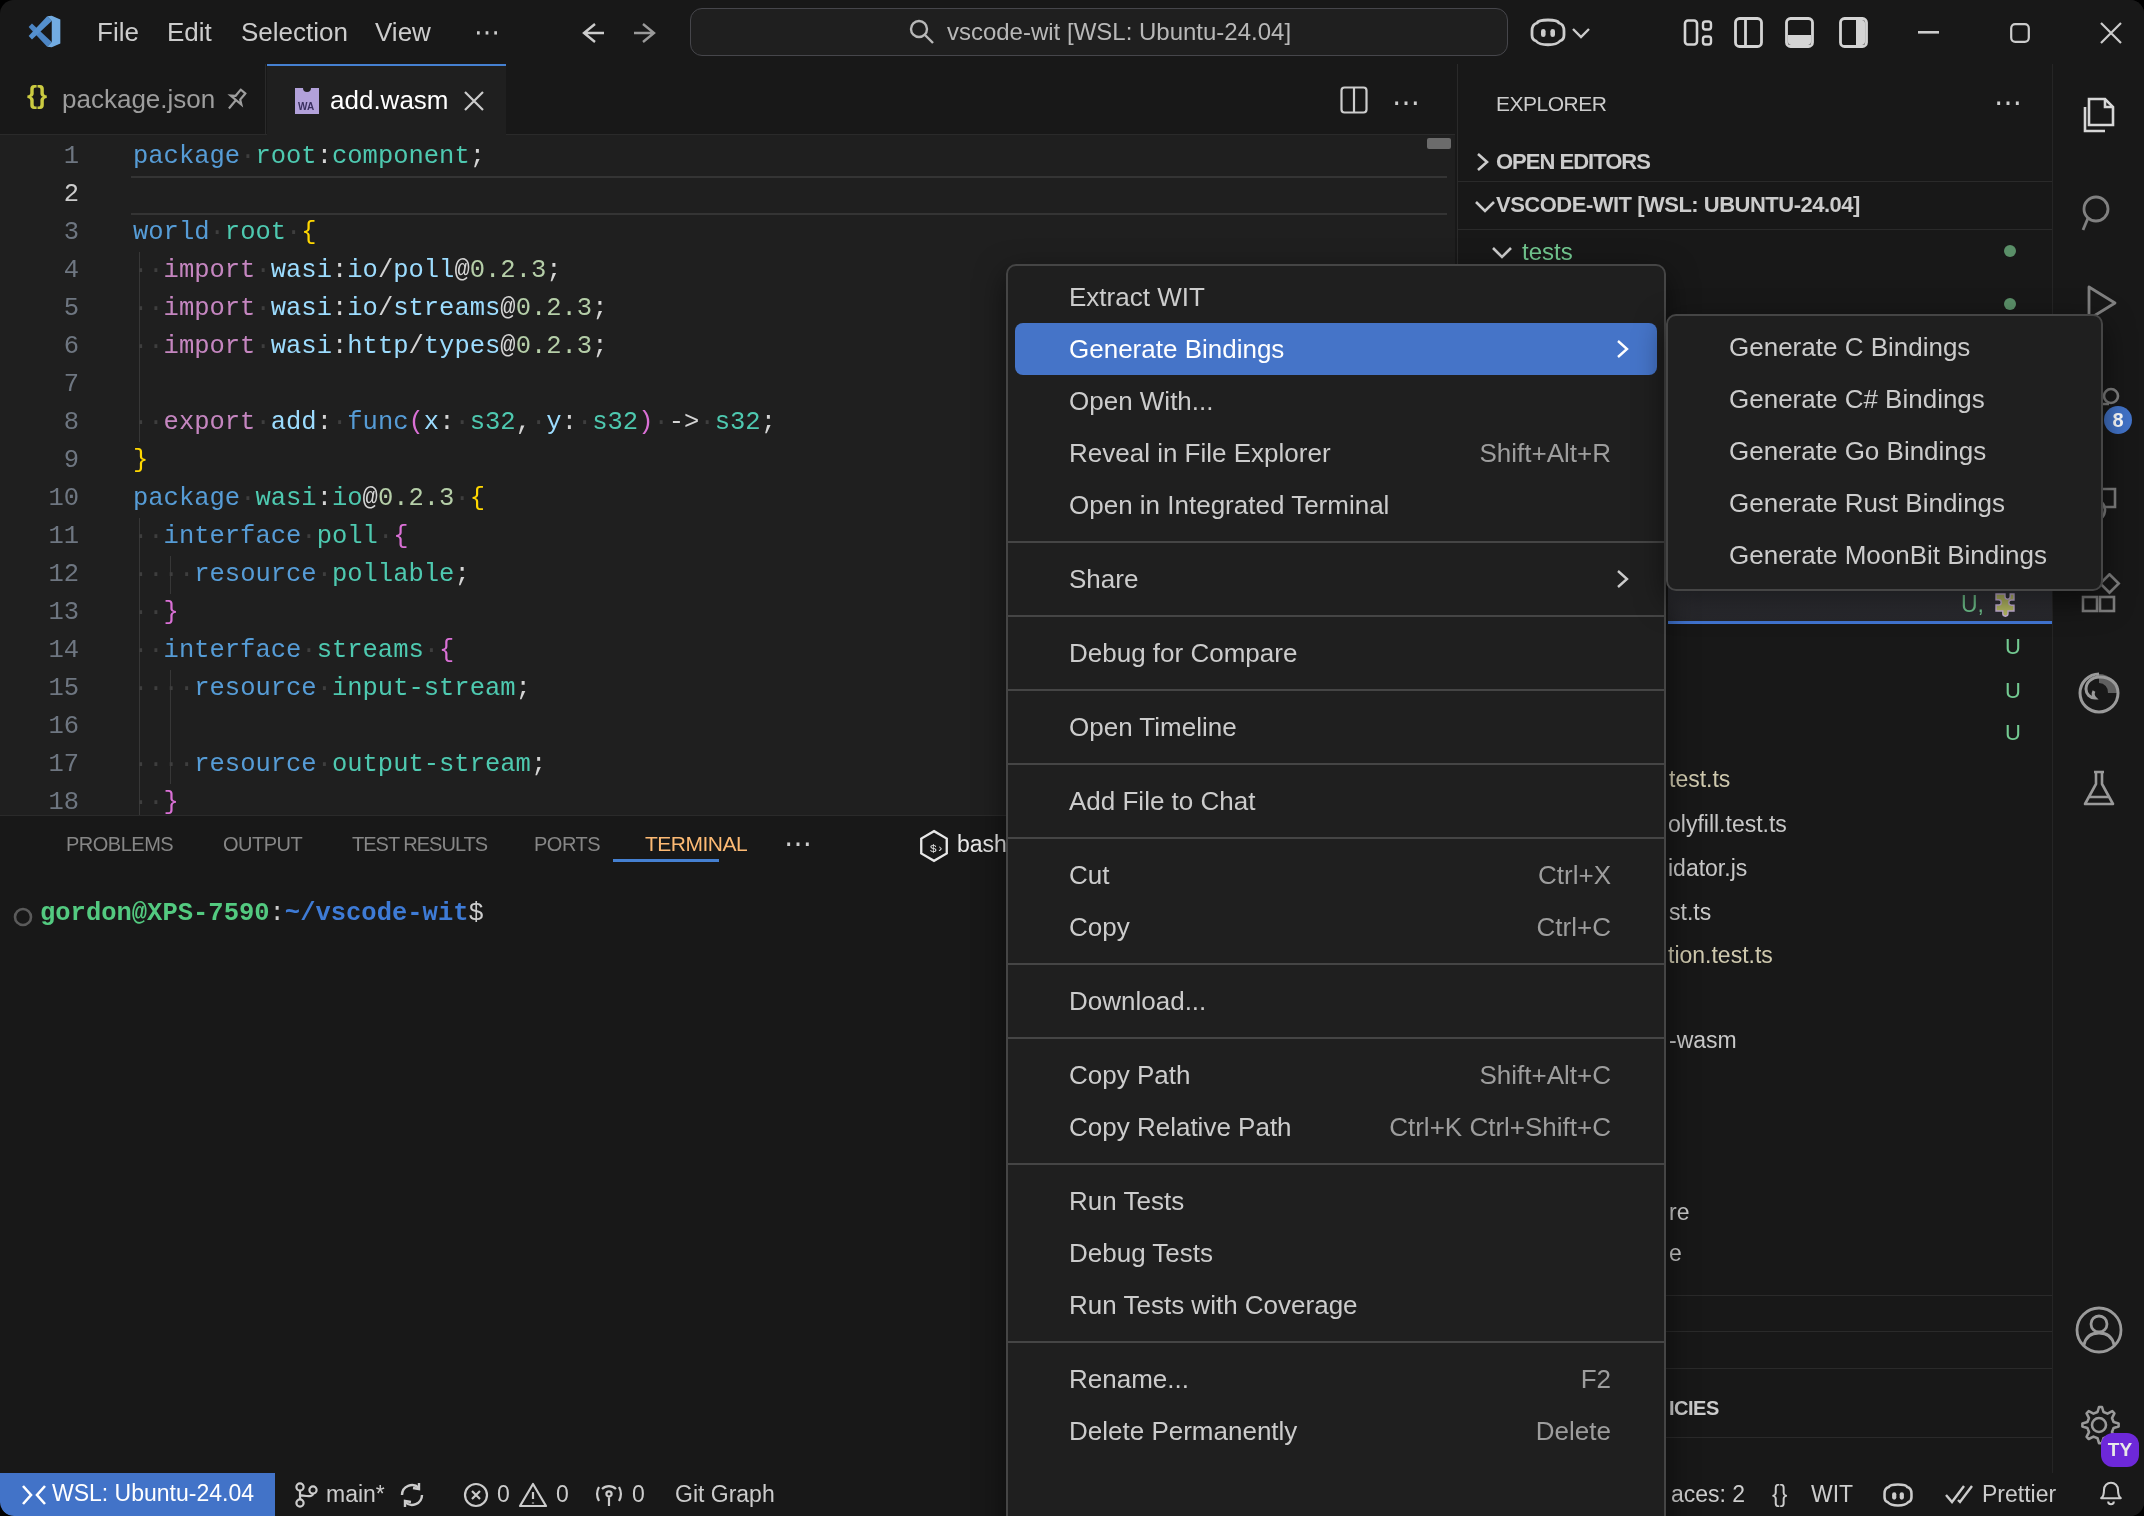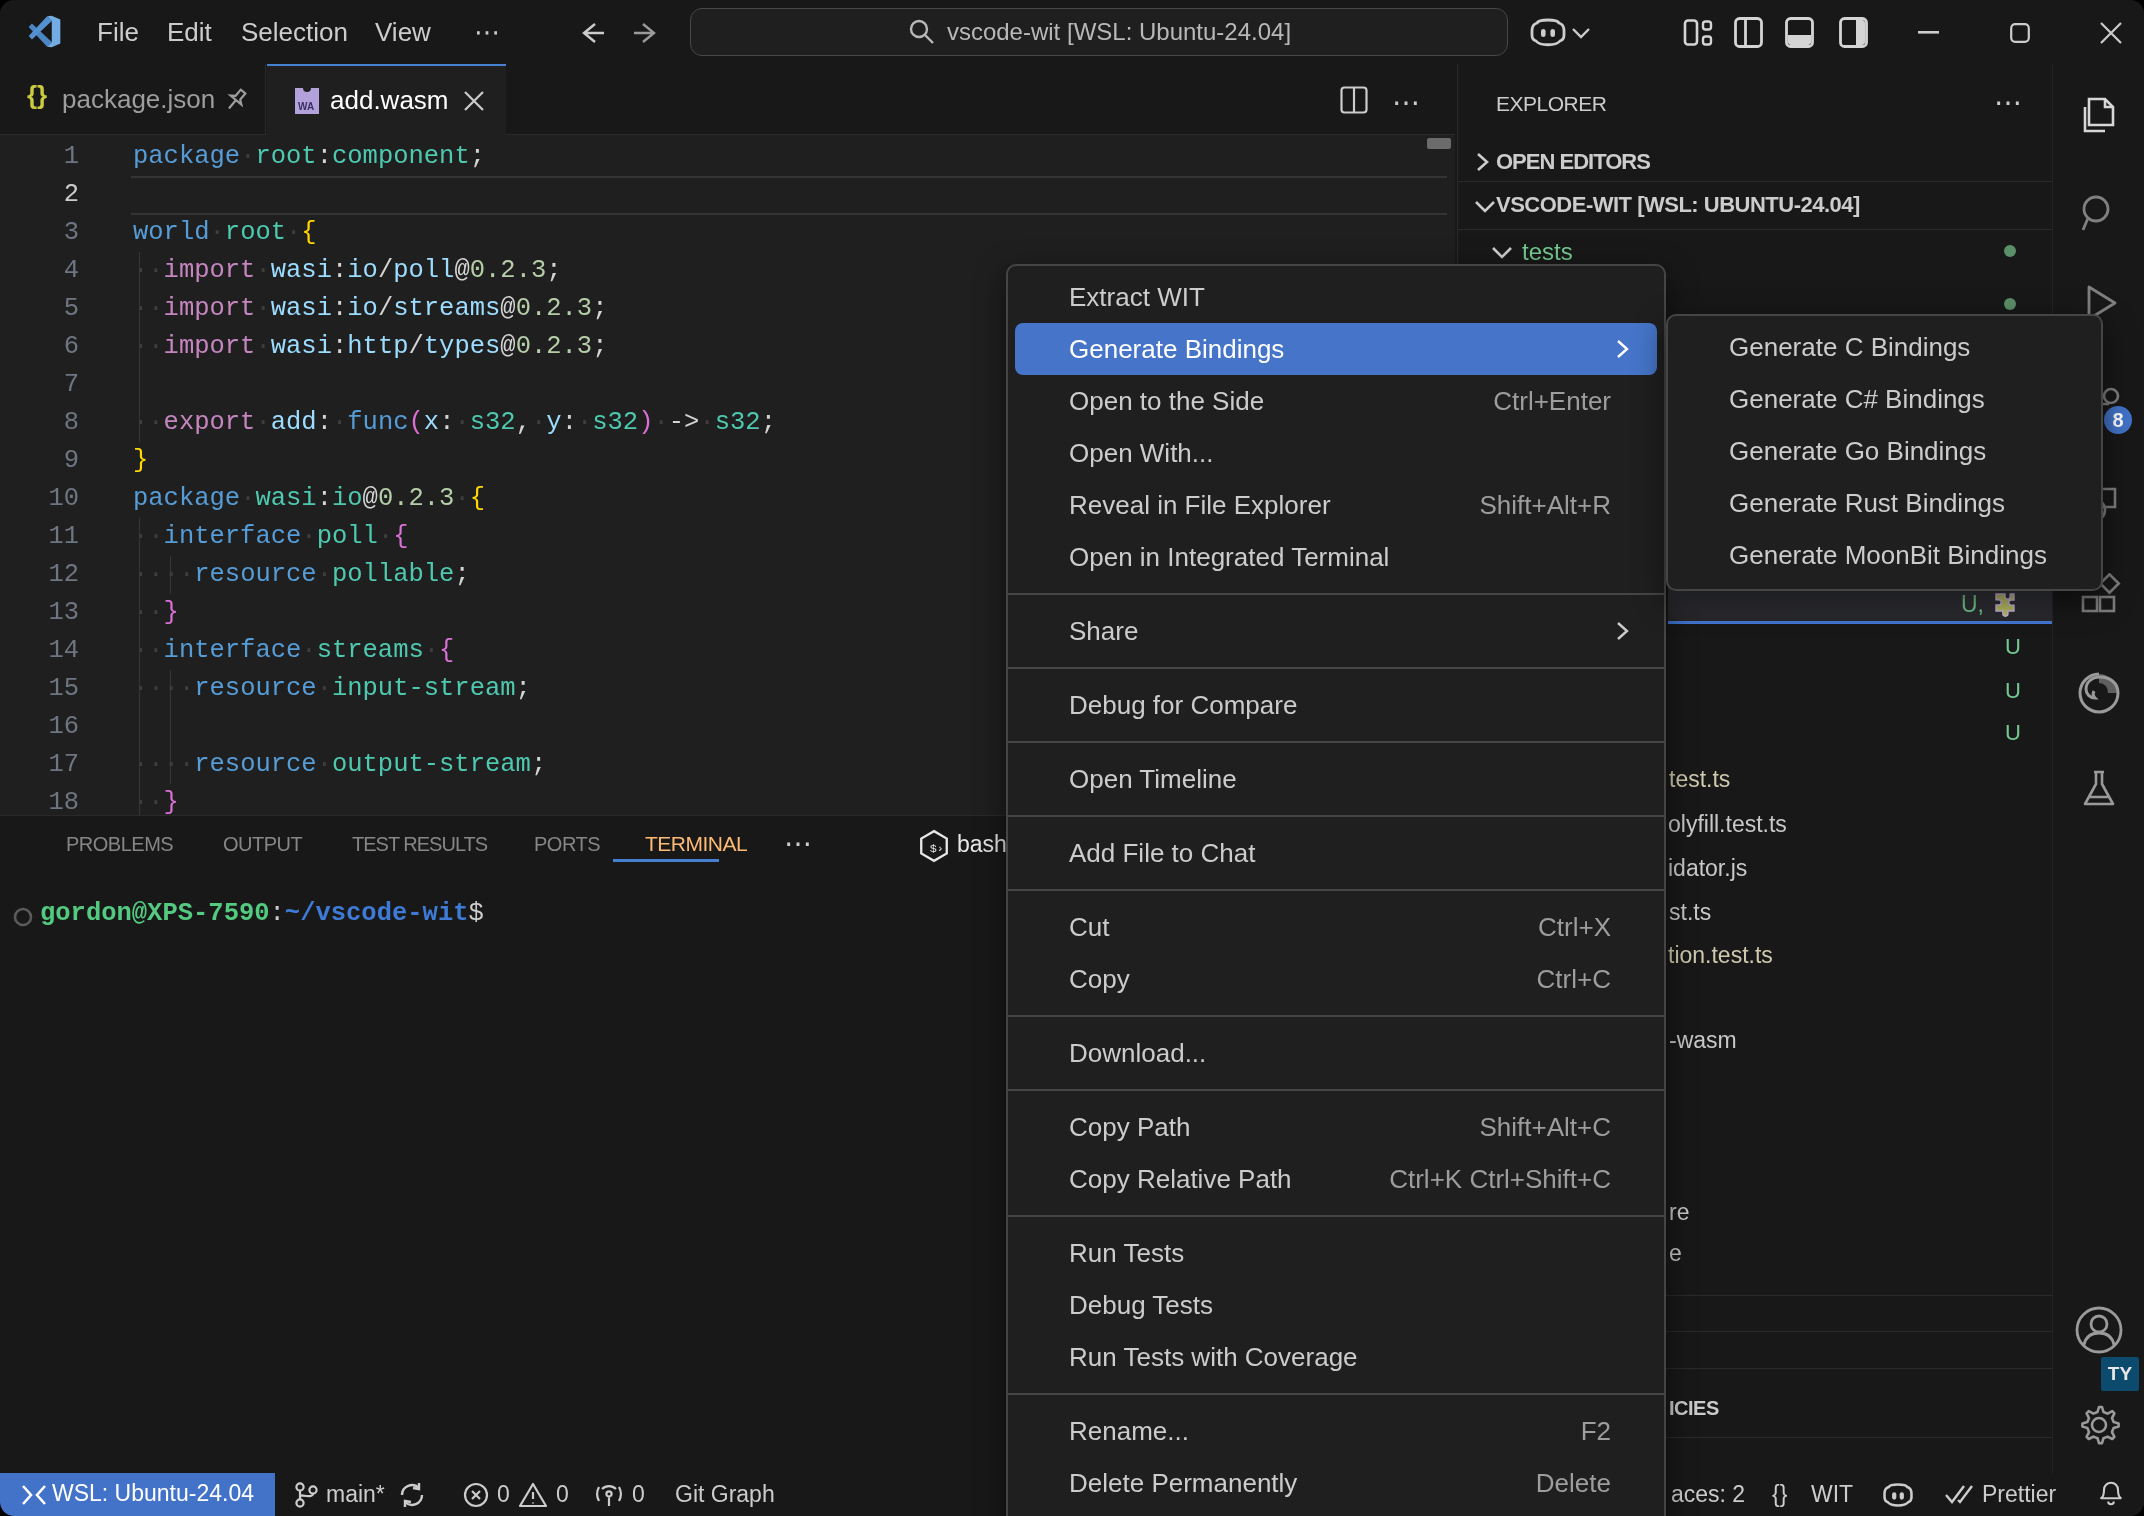--- a/index.html
+++ b/index.html
@@ -297,21 +297,21 @@
     <svg class="abs" style="left:20px;top:1240px" width="52" height="52" viewBox="0 0 52 52">
         <circle cx="26" cy="26" r="22" stroke="#9a9a9a" stroke-width="2.8" fill="none"></circle>
         <circle cx="26" cy="20" r="8" stroke="#9a9a9a" stroke-width="2.8" fill="none"></circle>
         <path d="M11 41 C13 31 20 29 26 29 C32 29 39 31 41 41" stroke="#9a9a9a" stroke-width="2.8" fill="none"></path>
       </svg>
 
     <svg class="abs" style="left:21px;top:1336px" width="50" height="50" viewBox="0 0 50 50">
         <path d="M25 7 l3 0 1.5 5 4 1.6 4.8-2.4 2.1 2.1-2.4 4.8 1.6 4 5 1.5 0 3 -5 1.5 -1.6 4 2.4 4.8 -2.1 2.1 -4.8 -2.4 -4 1.6 -1.5 5 -3 0 -1.5 -5 -4 -1.6 -4.8 2.4 -2.1 -2.1 2.4 -4.8 -1.6 -4 -5 -1.5 0 -3 5 -1.5 1.6 -4 -2.4 -4.8 2.1 -2.1 4.8 2.4 4 -1.6 z" stroke="#9a9a9a" stroke-width="2.6" fill="none" stroke-linejoin="round"></path>
         <circle cx="25" cy="25" r="7" stroke="#9a9a9a" stroke-width="2.6" fill="none"></circle>
       </svg>
-    <div class="abs" style="left:48px;top:1293px;width:38px;height:34px;border-radius:2px;background:#0c4a6e;color:#e8e8e8;font-size:19px;font-weight:bold;text-align:center;line-height:34px">TY</div>
+    <div class="abs" style="left:48px;top:1369px;width:38px;height:34px;border-radius:12px;background:#6d28d9;color:#e8e8e8;font-size:19px;font-weight:bold;text-align:center;line-height:34px">TY</div>
   </div>
   <div id="statusbar">
     <div class="abs" style="left:0;top:0;width:275px;height:43px;background:#4273c8;border-radius:0 0 0 14px;color:#ffffff">
       <svg class="abs" style="left:20px;top:9px" width="28" height="26" viewBox="0 0 28 26">
           <path d="M3 4 L11 13 L3 22 M25 4 L17 13 L25 22" stroke="#ffffff" stroke-width="2.6" fill="none"></path>
         </svg>
       <div class="abs" style="left:52px;top:7px;font-size:23px">WSL: Ubuntu-24.04</div>
     </div>
     <svg class="abs" style="left:292px;top:8px" width="28" height="28" viewBox="0 0 28 28">
         <circle cx="8" cy="6" r="3.6" stroke="#cccccc" stroke-width="2.2" fill="none"></circle>
@@ -363,24 +363,20 @@
     <div class="mi">
         <span class="lab">Extract WIT</span>
       </div>
     <div class="mi sel">
         <span class="lab">Generate Bindings</span>
         <svg class="abs" style="right:24px;top:15px" width="22" height="22" viewBox="0 0 22 22">
           <path d="M7 3 L16 11 L7 19" stroke="#ffffff" stroke-width="2.4" fill="none"></path>
         </svg>
       </div>
     <div class="mi">
-        <span class="lab">Open to the Side</span>
-        <span class="kb">Ctrl+Enter</span>
-      </div>
-    <div class="mi">
         <span class="lab">Open With...</span>
       </div>
     <div class="mi">
         <span class="lab">Reveal in File Explorer</span>
         <span class="kb">Shift+Alt+R</span>
       </div>
     <div class="mi">
         <span class="lab">Open in Integrated Terminal</span>
       </div>
     <div class="msep"></div>

